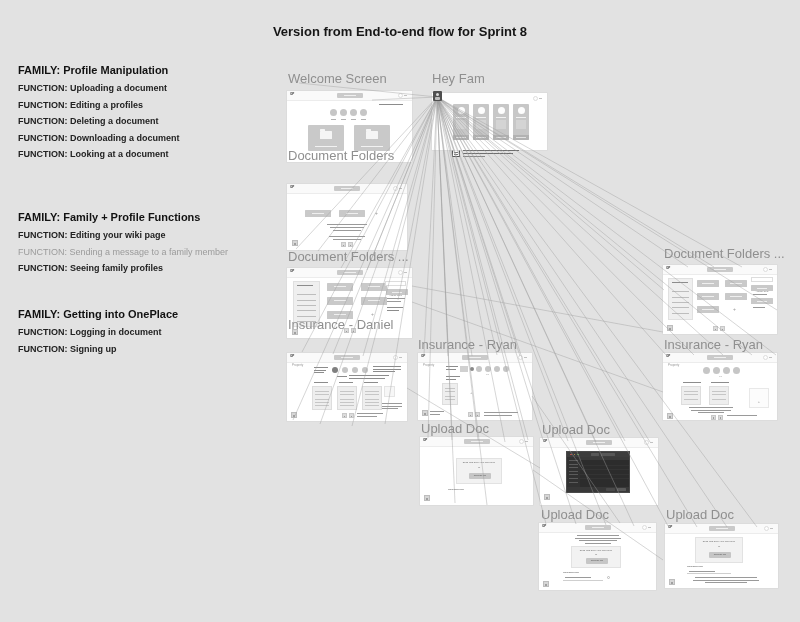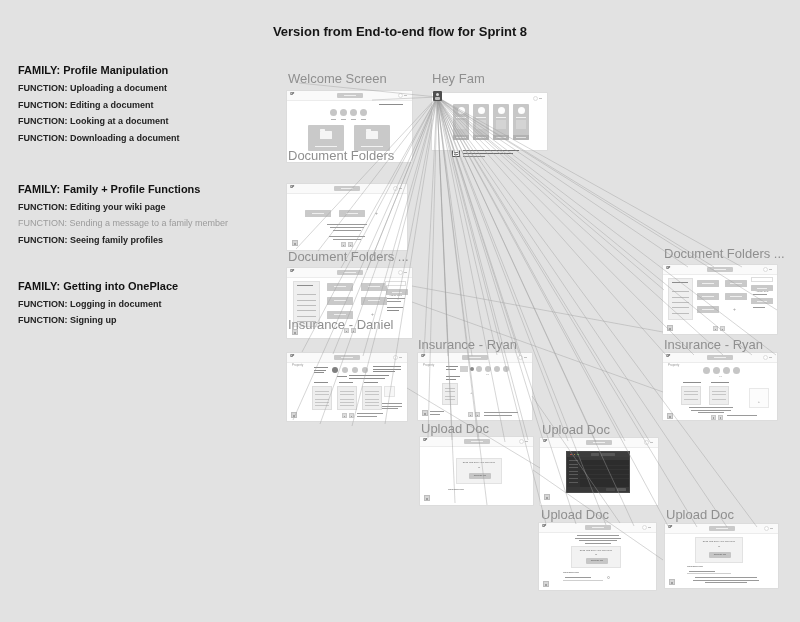--- a/index.html
+++ b/index.html
@@ -3,21 +3,21 @@
 <meta charset="utf-8">
 <style>
   html,body{margin:0;padding:0}
   .canvas{position:relative;width:800px;height:622px;background:#e2e2e2;overflow:hidden;
     font-family:"Liberation Sans",sans-serif}
   .title{position:absolute;left:0;right:0;top:24px;text-align:center;font-size:13px;
     font-weight:700;color:#151515}
   
   .legend{position:absolute;left:18px;top:64px;width:262px}
   .fam{font-size:11px;font-weight:700;color:#121212;margin-bottom:7px}
-  .fam.g2{margin-top:40px}.fam.g3{margin-top:35px}
+  .fam.g2{margin-top:52px}.fam.g3{margin-top:35px}
   .fn{font-size:9px;font-weight:700;color:#222;margin-bottom:6.5px}
   .fn.muted{font-weight:400;color:#9b9b9b}
   
   .fr{position:absolute;background:#fff;box-shadow:0 0 0 0.6px #d8d8d8;z-index:2}
   .flabel{position:absolute;font-size:13px;color:#8f8f8f;z-index:3;white-space:nowrap}
   .tb{position:absolute;left:0;top:0;right:0;height:9px;background:#fafafa;
     border-bottom:0.5px solid #ececec}
   .logo{position:absolute;left:3px;top:2px;font-size:3px;font-weight:700;color:#333;line-height:1}
   .nb{position:absolute;left:50%;transform:translateX(-50%);top:2px;width:26px;height:5px;
     background:#cacaca;border-radius:1px}
@@ -84,23 +84,24 @@
 </head>
 <body>
 
 <div class="canvas">
 
   <div class="title">Version from End-to-end flow for Sprint 8</div>
 
   <div class="legend">
     <div class="fam">FAMILY: Profile Manipulation</div>
     <div class="fn">FUNCTION: Uploading a document</div>
-    <div class="fn">FUNCTION: Editing a document</div>
+    <div class="fn">FUNCTION: Editing a profiles</div>
+    <div class="fn">FUNCTION: Deleting a document</div>
+    <div class="fn">FUNCTION: Downloading a document</div>
     <div class="fn">FUNCTION: Looking at a document</div>
-    <div class="fn">FUNCTION: Downloading a document</div>
     <div class="fam g2">FAMILY: Family + Profile Functions</div>
     <div class="fn">FUNCTION: Editing your wiki page</div>
     <div class="fn muted">FUNCTION: Sending a message to a family member</div>
     <div class="fn">FUNCTION: Seeing family profiles</div>
     <div class="fam g3">FAMILY: Getting into OnePlace</div>
     <div class="fn">FUNCTION: Logging in document</div>
     <div class="fn">FUNCTION: Signing up</div>
   </div>
 
   <div class="flabel" style="left:288px;top:71px">Welcome Screen</div>

